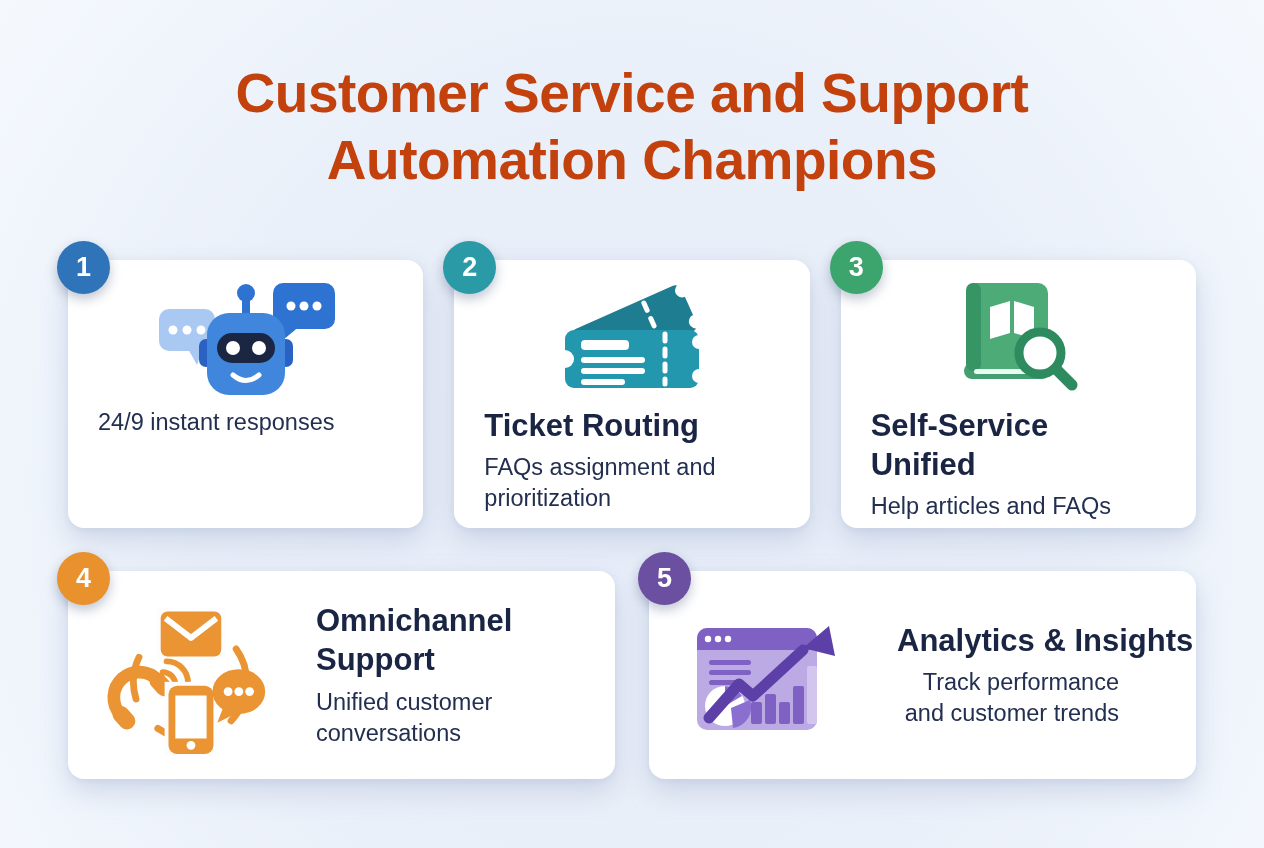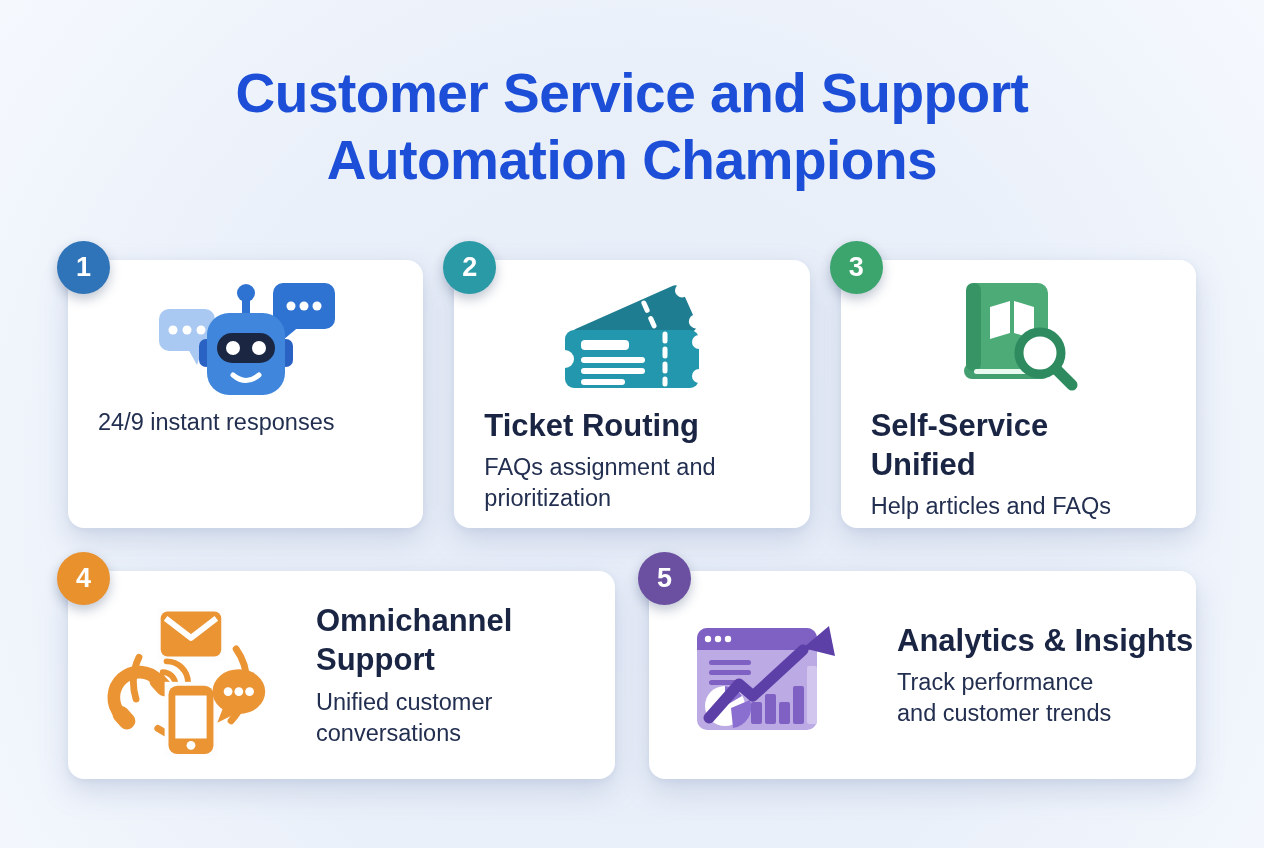--- a/index.html
+++ b/index.html
@@ -11,21 +11,21 @@
     background:radial-gradient(circle at 50% 58%, #e7edf8 0%, #eaf0f9 55%, #f5f9fe 100%);
   }
   .title {
     margin:60px auto 0;
     max-width:1010px;
     text-align:center;
     font-size:55px;
     font-weight:700;
     line-height:1.22;
     letter-spacing:-0.5px;
-    color:#1d4ed8;
+    color:#c2410c;
   }
   .row { position:absolute; left:68px; width:1128px; display:flex; }
   .row1 { top:260px; gap:31px; }
   .row2 { top:571px; gap:34px; }
   .card {
     position:relative;
     background:#ffffff;
     border-radius:16px;
     box-shadow:0 12px 28px rgba(125,145,185,.28), 0 2px 6px rgba(125,145,185,.12);
   }
@@ -38,21 +38,21 @@
     color:#ffffff; font-size:27px; font-weight:700;
     box-shadow:0 5px 12px rgba(25,45,90,.28);
   }
   .icon-wrap { height:124px; display:flex; align-items:center; justify-content:center; }
   .row2 .icon-wrap { height:170px; width:168px; flex:0 0 168px; }
   .card-title { font-size:31px; font-weight:700; color:#1a2544; line-height:1.26; margin-top:6px; }
   .card-desc { font-size:23.5px; color:#232f50; line-height:1.32; margin-top:7px; }
   .row2 .text-block { margin-left:42px; }
   .row2 .card-title { margin-top:0; }
   .card-portals .card-title { max-width:230px; }
-  .card-analytics .card-desc { max-width:222px; }
+  .card-analytics .card-desc { max-width:222px;text-align:right; }
 </style>
 </head>
 <body>
 
 <h1 class="title">Customer Service and Support Automation Champions</h1>
 
 <div class="row row1">
 
   <div class="card card-chatbots">
     <div class="badge" style="background-color: rgb(47, 116, 184);">1</div>

